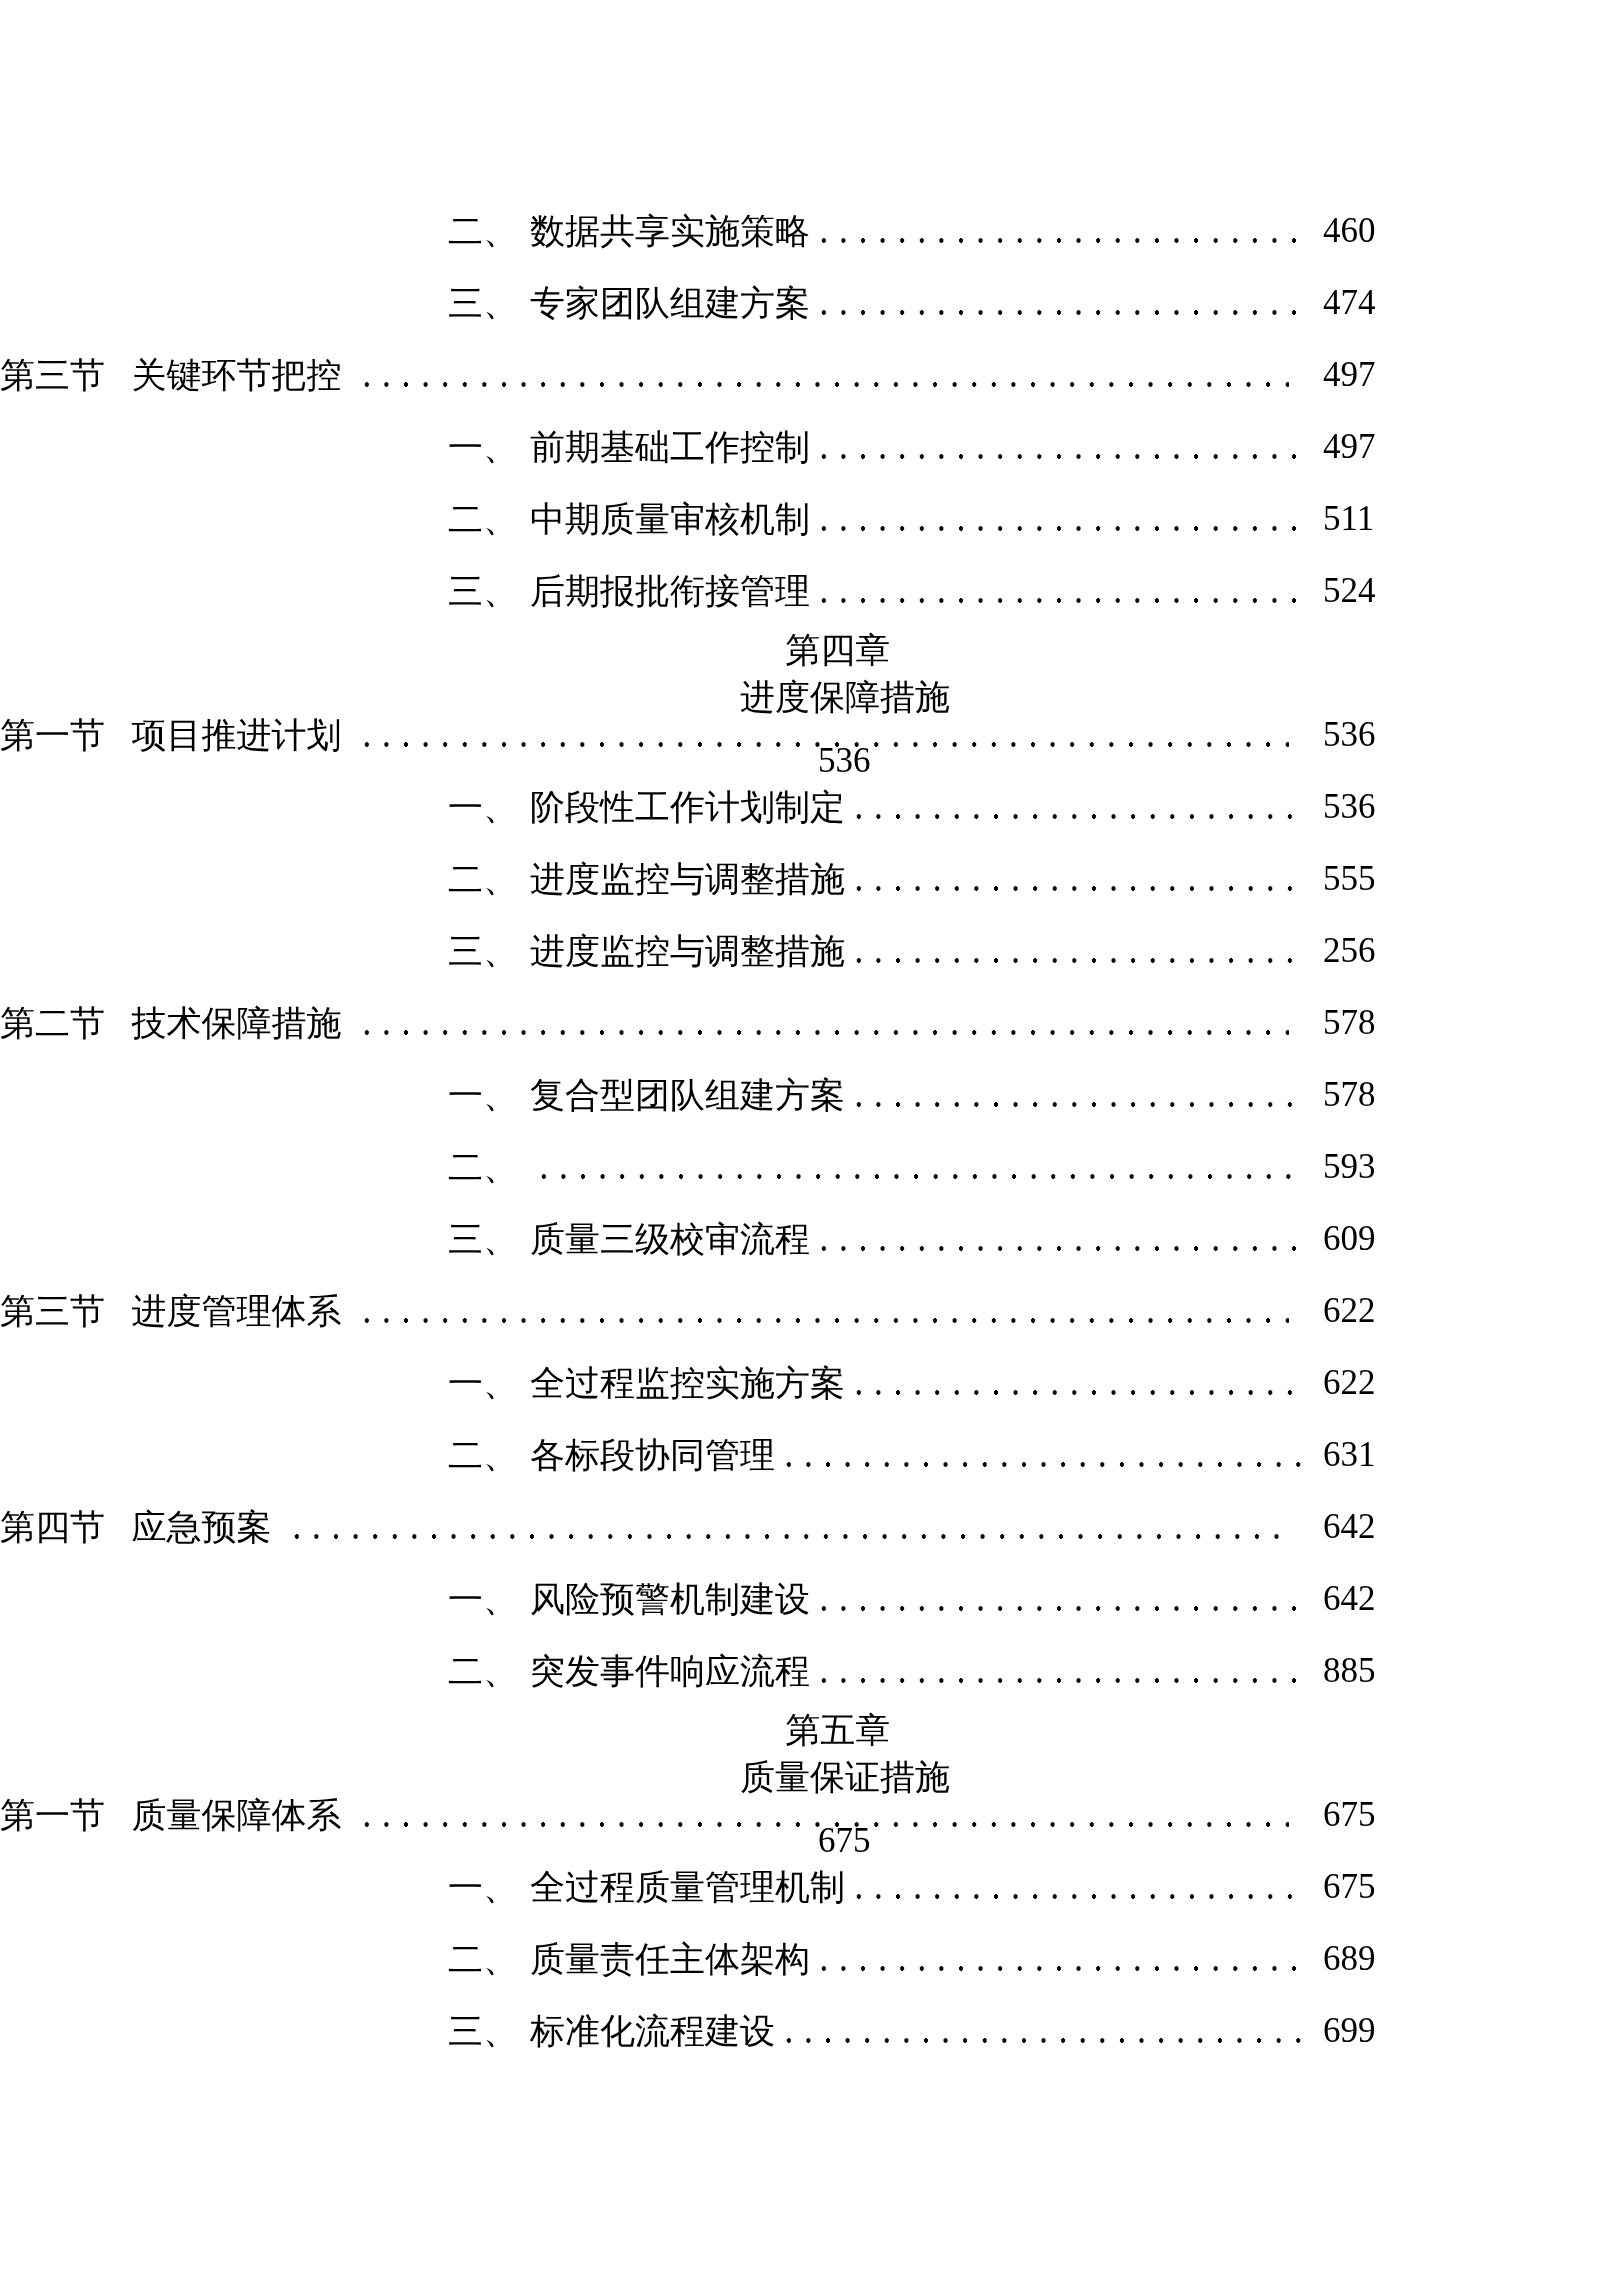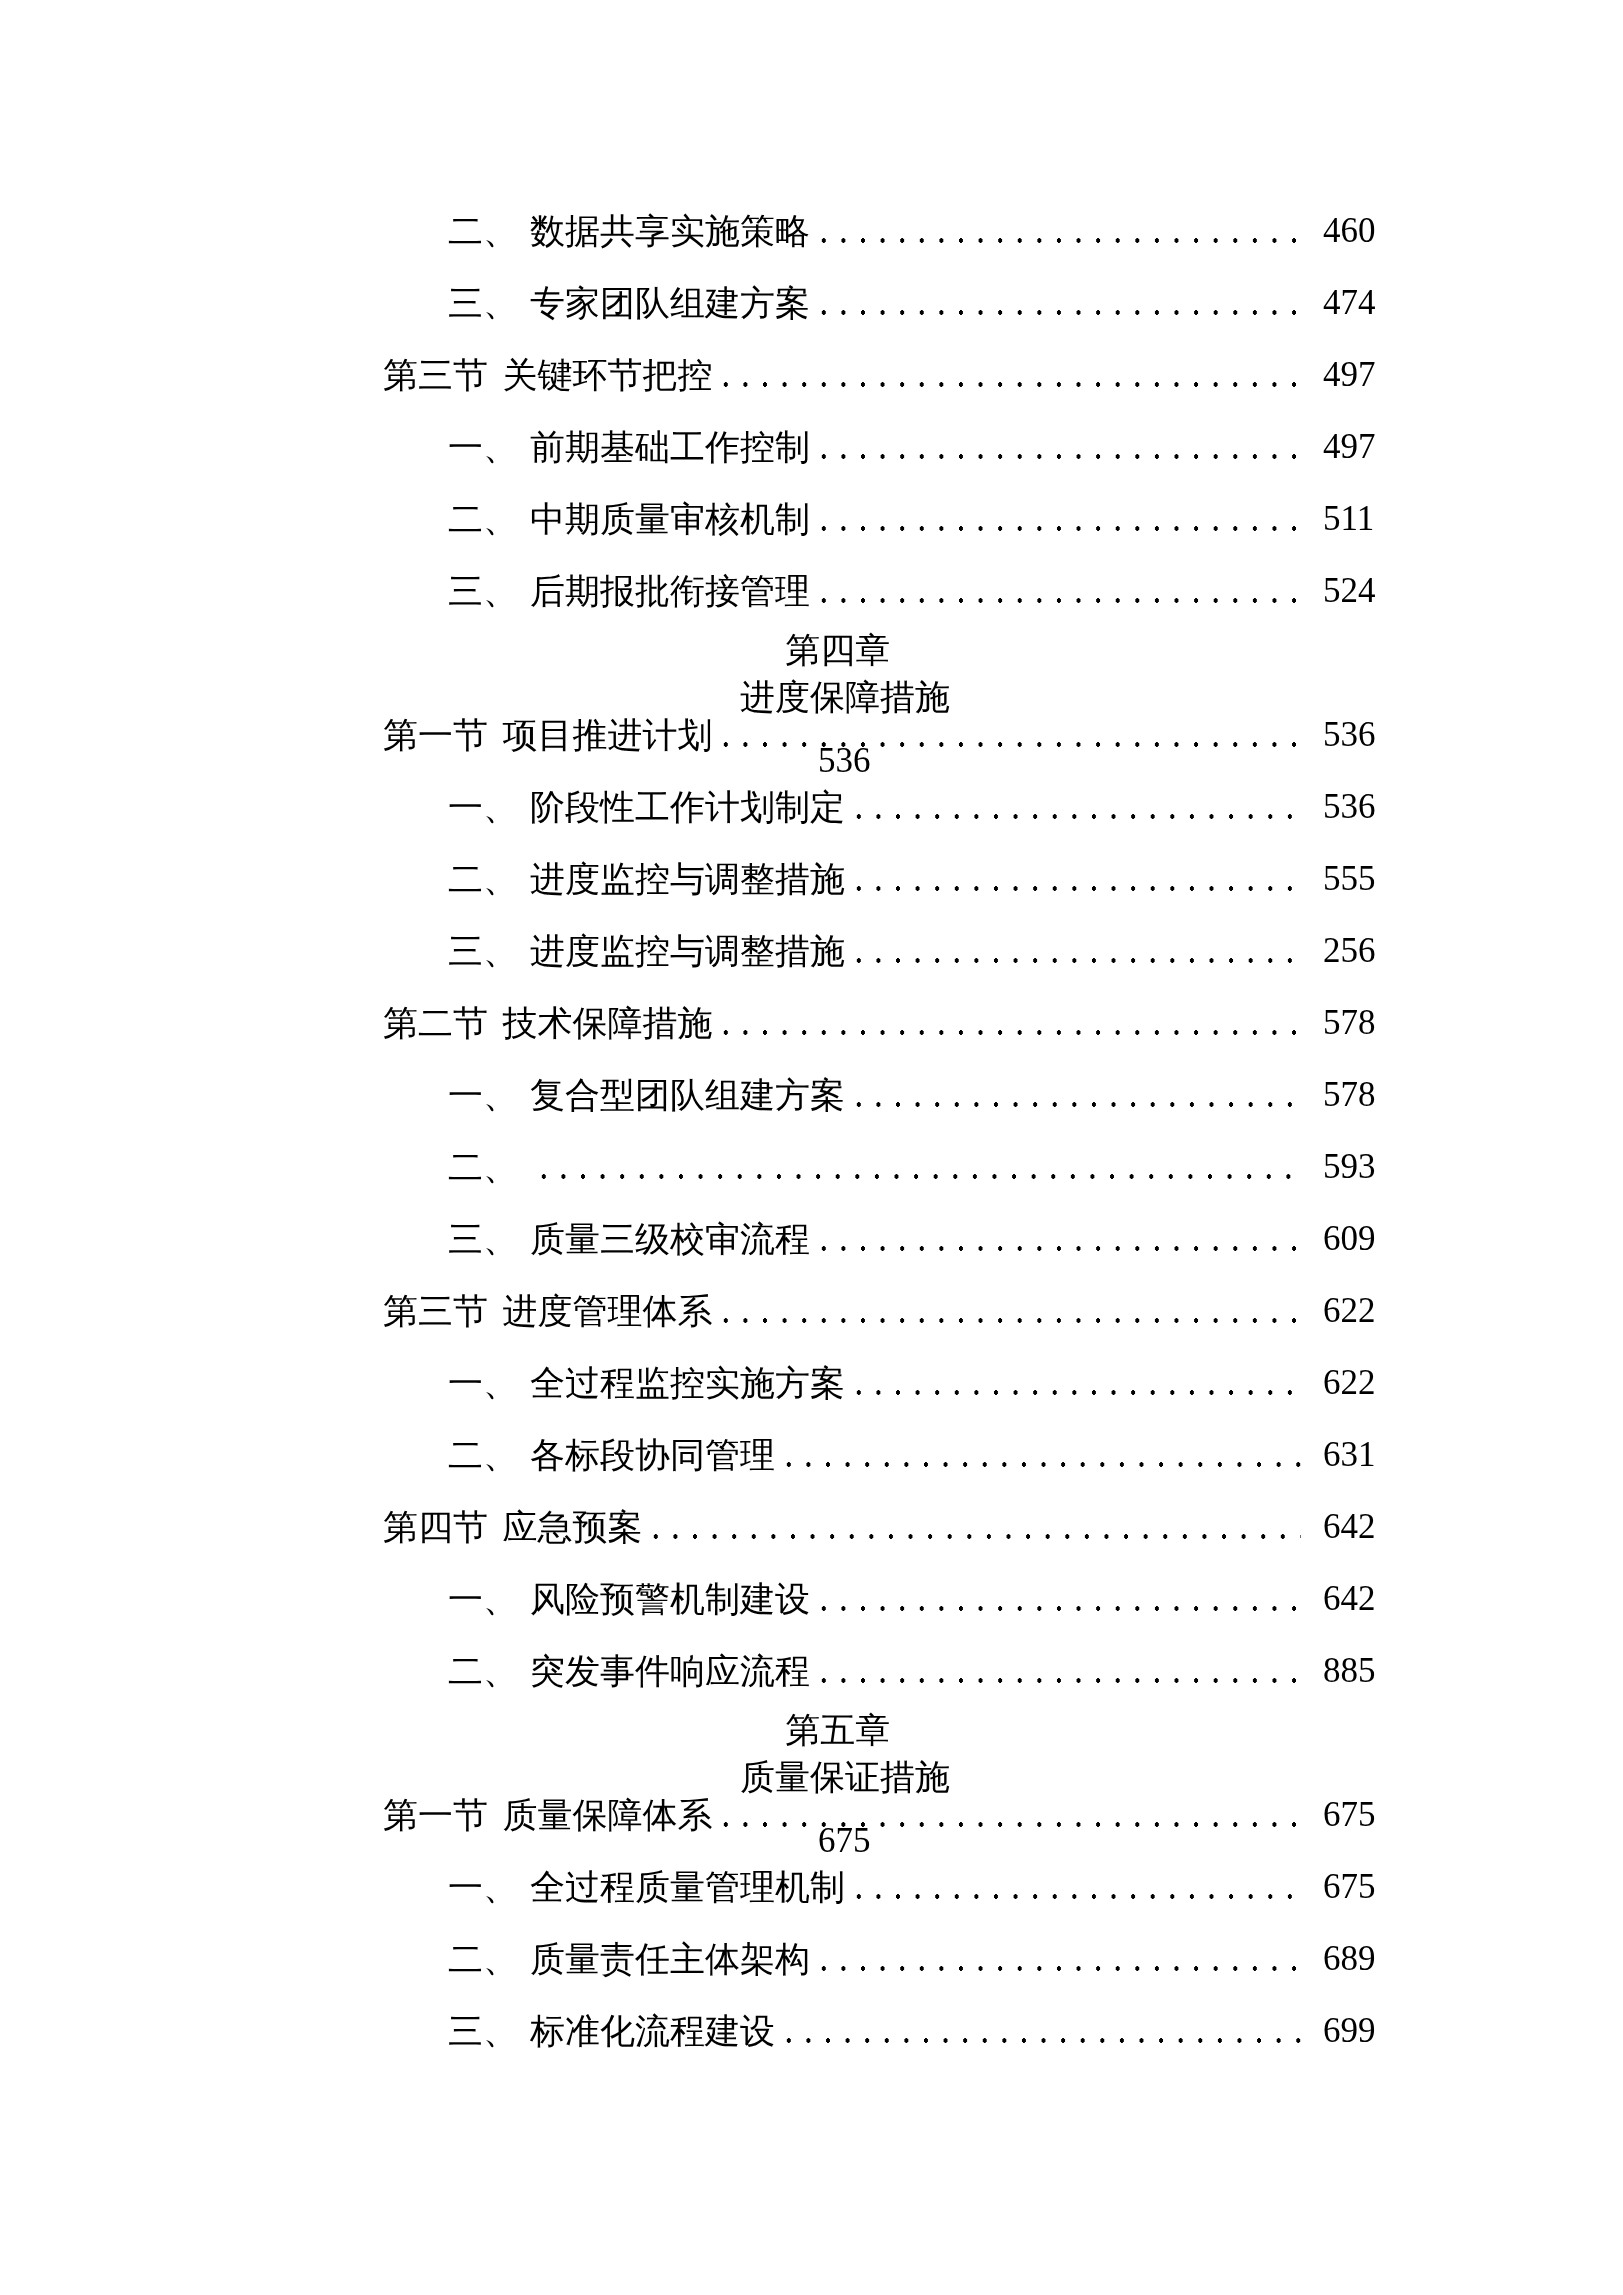--- a/index.html
+++ b/index.html
@@ -25,21 +25,21 @@
     right:0;
   }
   .row{
     display:flex;
     align-items:center;
     height:72px;
     padding-right:246px;
     box-sizing:border-box;
   }
   .r-ch{padding-left:313px;flex-direction:column;}
-  .r-se{padding-left:383px;}
+  .r-se{gap:12px;}
   .r-it{padding-left:448px;}
   .lab{white-space:nowrap;flex:0 0 auto;}
   .lab-ch,.lab-se{margin-right:14.4px;}
   .lab-it{display:inline-block;width:82px;}
   .ttl{white-space:nowrap;flex:0 0 auto;}
   .leader{
     flex:1 1 auto;
     min-width:39px;
     height:5.2px;
     margin:19.6px 22px 0 3.9px;

